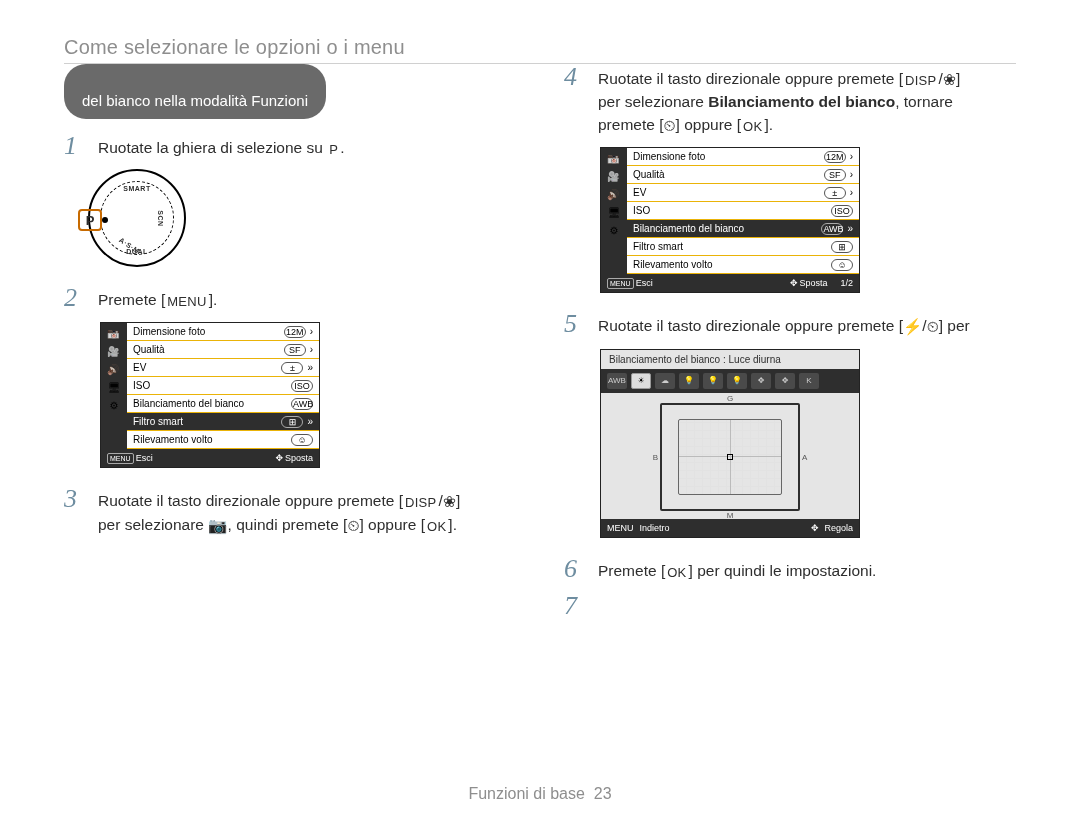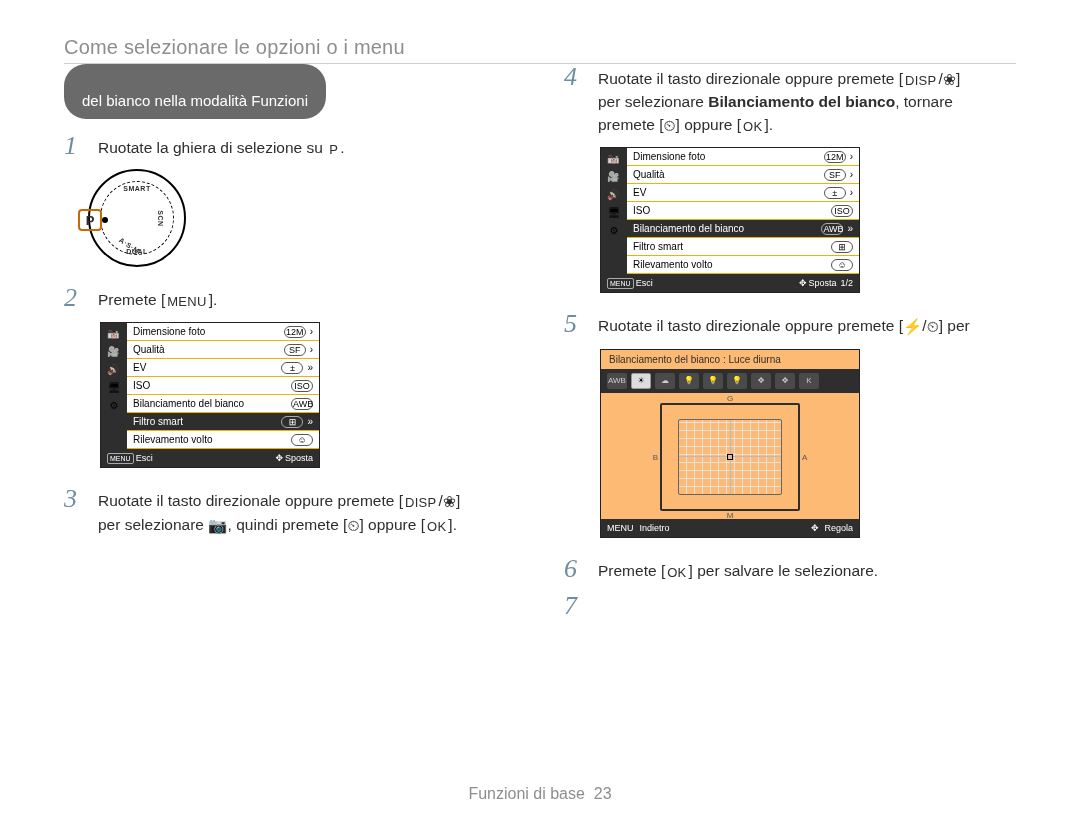--- a/index.html
+++ b/index.html
@@ -126,26 +126,26 @@
   .lcd .row .lab{flex:1;}
   .lcd .row .val{width:22px;text-align:center;color:#000;font-size:9px;border:1px solid #555;border-radius:6px;padding:0 1px;}
   .lcd .row .chev{margin-left:4px;font-size:10px;}
   .lcd .row.sel{background:#2e2e2e;color:#fff;}
   .lcd .row.sel .val{border-color:#aaa;color:#fff;}
   .lcd .foot{
     background: var(--lcd-dark); color:#fff; display:flex; align-items:center;
     font-size:9px; padding:2px 6px; height:18px; gap:2px;
   }
   .lcd .foot .spacer{flex:1;}
-  .lcd .foot .pg{margin-left:2px;}
+  .lcd .foot .pg{margin-left:11px;}
   .lcd .foot .btnlbl{display:inline-block;border:1px solid #aaa;border-radius:2px;padding:0 2px;font-size:7px;line-height:9px;}
 
   
   .lcd-prev {
-    width: 260px; border:1px solid #222; background:#fdba74; margin: 10px 0 18px 36px;
+    width: 260px; border:1px solid #222; background:#e5e5e5; margin: 10px 0 18px 36px;
     font-size:10px;
   }
   .lcd-prev .title{padding:4px 8px; font-size:10px;}
   .lcd-prev .strip{
     background:#2e2e2e; padding:4px 6px; display:flex; gap:4px; align-items:center;
   }
   .lcd-prev .strip .chip{
     width:20px;height:16px;background:#4a4a4a;border-radius:2px;display:flex;align-items:center;justify-content:center;color:#ccc;font-size:8px;
   }
   .lcd-prev .strip .chip.on{background:#ddd;color:#000;border:1px solid #999;}
@@ -390,21 +390,21 @@
           <span>Indietro</span>
           <span class="spacer"></span>
           <span>✥</span>
           <span>Regola</span>
         </div>
       </div>
 
       <div class="step">
         <div class="n">6</div>
         <div class="txt">
-          <span>Premete [</span><span class="glyph box">OK</span><span>] per salvare le selezionare.</span>
+          <span>Premete [</span><span class="glyph box">OK</span><span>] per quindi le impostazioni.</span>
         </div>
       </div>
 
       <div class="step">
         <div class="n">7</div>
       </div>
 
     </div>
   </div>
 

